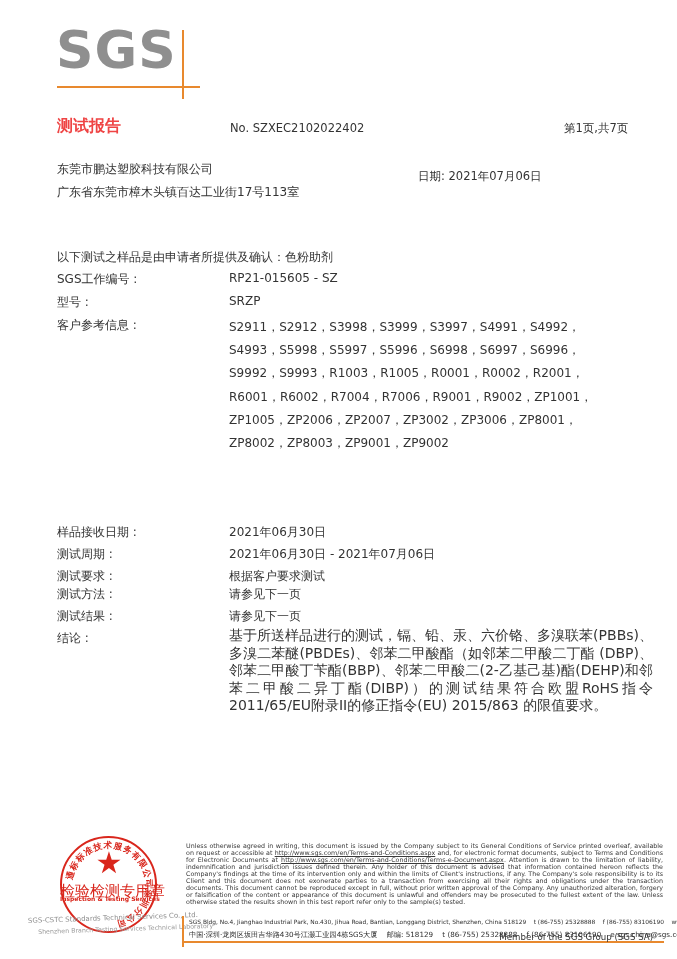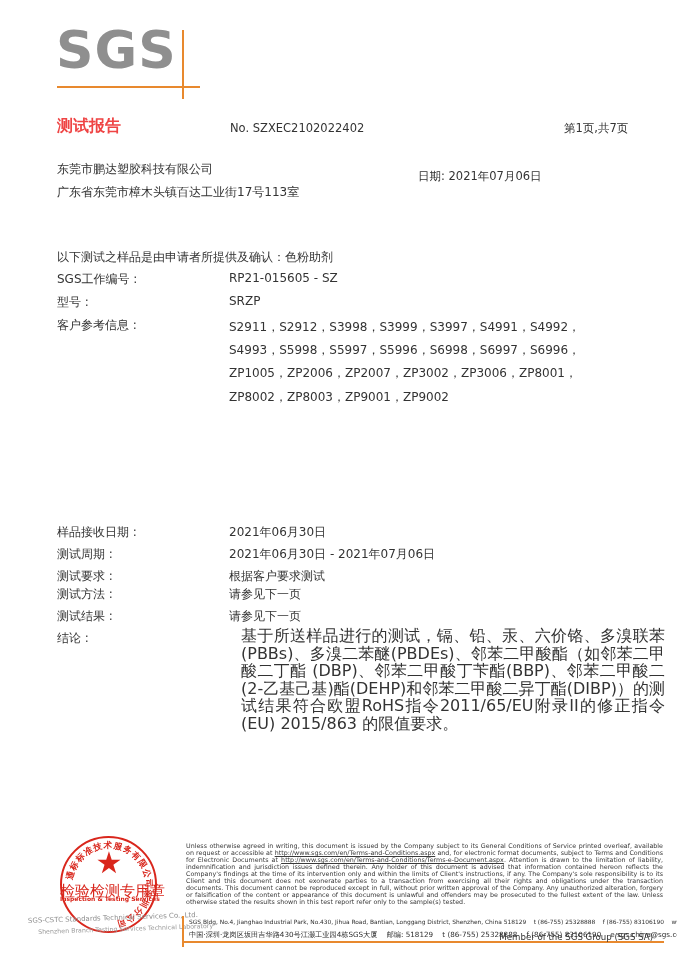--- a/index.html
+++ b/index.html
@@ -17,21 +17,21 @@
   .report-date{left:418px;top:121px;font-size:11.5px;color:#333;margin-top:48px;}
   .report-page{left:564px;top:121px;font-size:11.5px;color:#333;}
   
   .app-name{left:57px;top:161px;font-size:12px;}
   .app-addr{left:57px;top:184px;font-size:12px;}
   .sample-stmt{left:57px;top:249px;font-size:12px;}
   
   .lbl{position:absolute;left:57px;font-size:12px;color:#333;white-space:nowrap;}
   .val{position:absolute;left:229px;font-size:12px;color:#333;white-space:nowrap;}
   .ref-lines{position:absolute;left:229px;top:316px;font-size:12px;line-height:23.2px;color:#333;}
-  .conclusion{position:absolute;left:229px;top:627px;width:424px;font-size:16px;line-height:17.6px;text-align:justify;white-space:normal;margin-left:12px;}
+  .conclusion{position:absolute;left:229px;top:627px;width:424px;font-size:14px;line-height:17.6px;text-align:justify;white-space:normal;}
   
   .stamp{left:60px;top:836px;width:99px;height:99px;}
   .stamp-ring{position:absolute;left:0;top:0;width:93px;height:93px;border:2.5px solid #d9261c;border-radius:50%;}
   .stamp-star{position:absolute;left:0;top:12px;width:98px;text-align:center;color:#d9261c;font-size:30px;line-height:1;}
   .stamp-title{position:absolute;left:0;top:46px;width:98px;text-align:center;color:#d9261c;font-size:15px;font-weight:normal;white-space:nowrap;}
   .stamp-sub{position:absolute;left:0;top:59px;width:98px;text-align:center;color:#d9261c;font-size:6px;font-weight:bold;white-space:nowrap;}
   .stamp-svg{position:absolute;left:0;top:0;}
   .seal-co{position:absolute;left:28px;top:914px;width:170px;font-size:7px;color:#8d8d8d;white-space:nowrap;transform:rotate(-2deg);}
   .seal-br{position:absolute;left:38px;top:925px;width:170px;font-size:6.3px;color:#9a9a9a;white-space:nowrap;transform:rotate(-2deg);}
   
@@ -67,20 +67,22 @@
   <div class="lbl" style="top:271px">SGS工作编号 :</div>
   <div class="val" style="top:271px">RP21-015605 - SZ</div>
 
   <div class="lbl" style="top:294px">型号 :</div>
   <div class="val" style="top:294px">SRZP</div>
 
   <div class="lbl" style="top:317px">客户参考信息 :</div>
   <div class="ref-lines">
     <div>S2911，S2912，S3998，S3999，S3997，S4991，S4992，</div>
     <div>S4993，S5998，S5997，S5996，S6998，S6997，S6996，</div>
+    <div>S9992，S9993，R1003，R1005，R0001，R0002，R2001，</div>
+    <div>R6001，R6002，R7004，R7006，R9001，R9002，ZP1001，</div>
     <div>ZP1005，ZP2006，ZP2007，ZP3002，ZP3006，ZP8001，</div>
     <div>ZP8002，ZP8003，ZP9001，ZP9002</div>
   </div>
 
   <div class="lbl" style="top:524px">样品接收日期 :</div>
   <div class="val" style="top:524px">2021年06月30日</div>
 
   <div class="lbl" style="top:546px">测试周期 :</div>
   <div class="val" style="top:546px">2021年06月30日 - 2021年07月06日</div>
 

